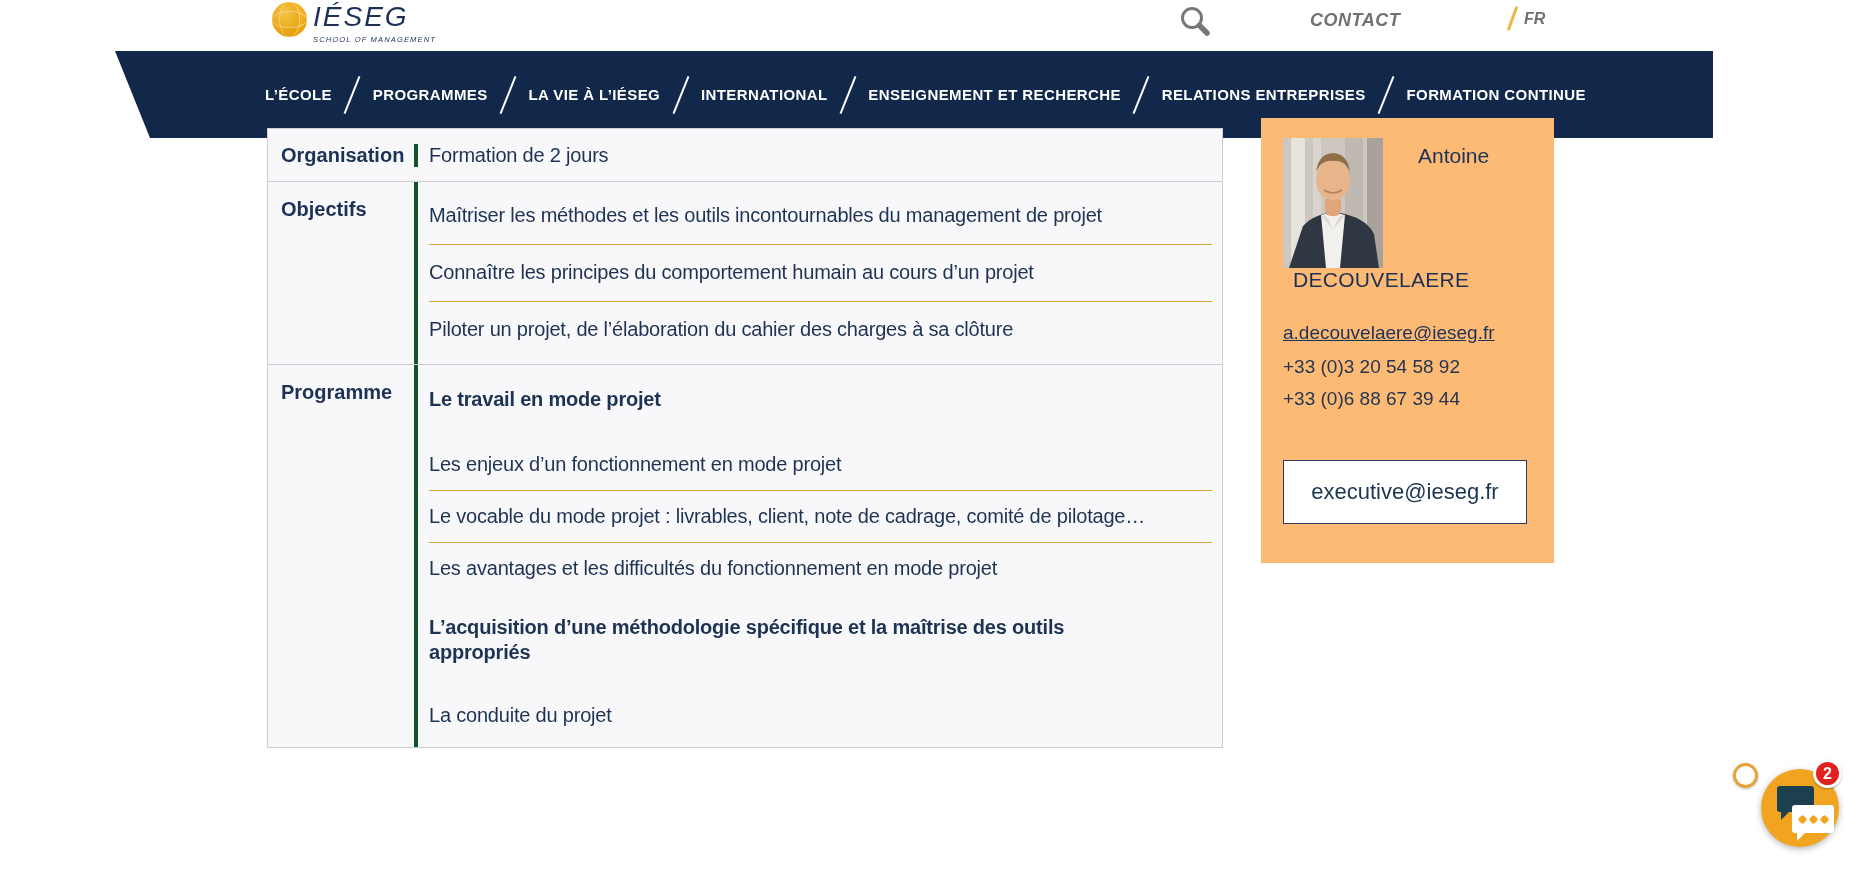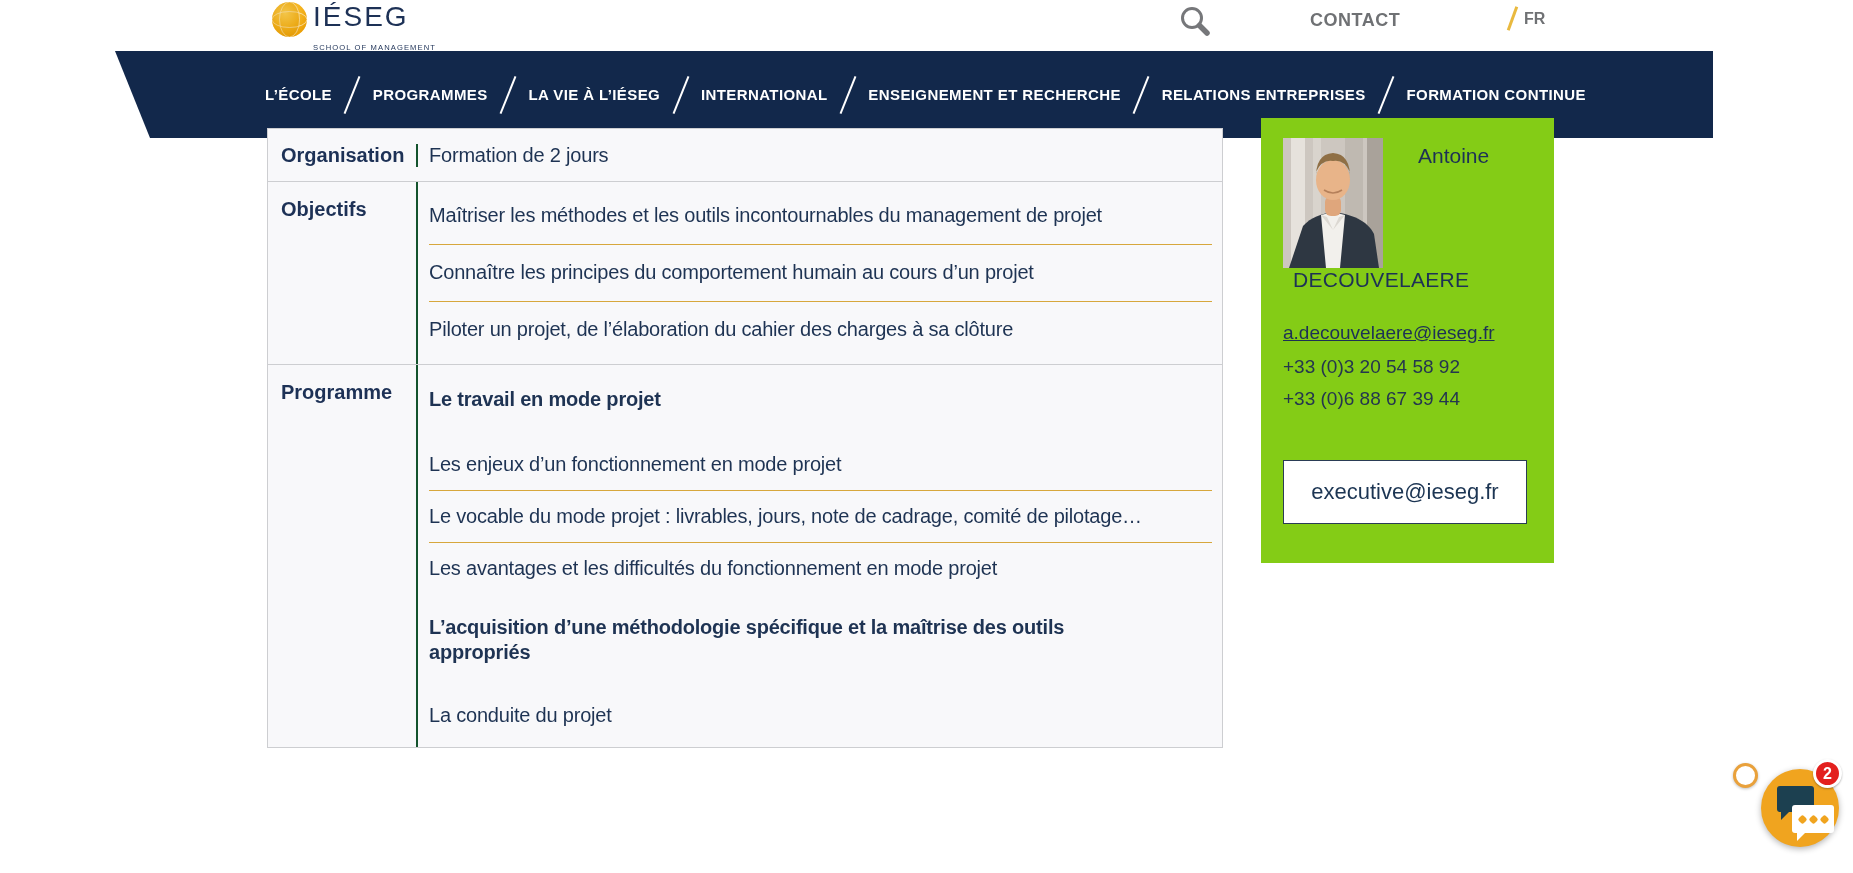--- a/index.html
+++ b/index.html
@@ -3,26 +3,26 @@
 <meta charset="utf-8">
 <style>
   html,body{margin:0;padding:0;}
   body{
     width:1853px;height:873px;overflow:hidden;position:relative;
     background:#ffffff;
     font-family:"Liberation Sans", sans-serif;
     -webkit-font-smoothing:antialiased;
   }
   
-  .site-header{position:absolute;left:0;top:0;width:1611px;height:51px;background:#ffffff;}
+  .site-header{position:absolute;left:0;top:0;width:1611px;height:51px;background:#ffffff;font-style:italic;}
   .logo{position:absolute;left:271px;top:0;display:flex;align-items:flex-start;cursor:pointer;}
   .globe{position:absolute;left:0;top:1px;}
   .logo-text{position:absolute;left:42px;top:3px;}
   .logo-title{font-size:28px;font-weight:500;letter-spacing:2px;color:#1d3156;line-height:1;}
-  .logo-sub{font-size:7.6px;letter-spacing:1.1px;color:#1d3156;margin-top:12px;white-space:nowrap;}
+  .logo-sub{font-size:7.6px;letter-spacing:1.1px;color:#1d3156;margin-top:4px;white-space:nowrap;}
   .search-btn{position:absolute;left:1176px;top:4px;width:38px;height:38px;background:none;border:none;padding:0;cursor:pointer;}
   .contact-link{position:absolute;left:1310px;top:10px;font-size:18px;font-weight:bold;letter-spacing:.5px;color:#6f7174;text-decoration:none;cursor:pointer;}
   .fr-slash{position:absolute;left:1511px;top:6px;width:3px;height:25px;background:#e9b93f;transform:rotate(20deg);}
   .fr-link{position:absolute;left:1524px;top:10px;font-size:16px;font-weight:bold;color:#6f7174;text-decoration:none;cursor:pointer;}
 
   
   .main-nav{
     position:absolute;left:115px;top:51px;width:1598px;height:87px;
     background:#12284b;
     clip-path:polygon(0 0,100% 0,100% 100%,35px 100%);
@@ -33,41 +33,41 @@
   .nav-sep{width:2px;height:40px;background:#ffffff;transform:rotate(22deg);flex:none;}
 
   
   .course-table{
     position:absolute;left:267px;top:128px;width:956px;
     border:1px solid #cdced1;background:#f8f8fa;box-sizing:border-box;
   }
   .t-row{display:grid;grid-template-columns:150px 1fr;border-bottom:1px solid #cdced1;}
   .t-row:last-child{border-bottom:none;}
   .cell-label{
-    border-right:2px solid #14532d;box-sizing:border-box;
+    border-right:4px solid #14532d;box-sizing:border-box;
     font-size:20px;font-weight:bold;color:#1d3156;
     padding:16px 8px 12px 13px;
   }
   .t-row.simple{min-height:52px;align-items:center;}
   .t-row.simple .cell-label{padding-top:0;padding-bottom:0;}
   .cell-value{
     font-size:20px;color:#1e3353;letter-spacing:-0.2px;
     padding:6px 10px 6px 11px;box-sizing:border-box;
   }
   .t-row.simple .cell-value{display:flex;align-items:center;padding-top:0;padding-bottom:0;}
   .obj-item{padding:15px 0 16px;}
   .obj-item:not(:last-child){border-bottom:1px solid #d7a73c;}
   .obj-item p,.prog-item p,.prog-heading p{margin:0;max-width:720px;line-height:1.25;}
   .prog-heading{font-weight:bold;padding:16px 0 27px;}
   .prog-heading.second{padding:21px 0 25px;}
   .prog-item{padding:13px 0 13px;}
   .gold-line{border-bottom:1px solid #d7a73c;}
 
   
-  .contact-card{position:absolute;left:1261px;top:118px;width:293px;height:445px;background:#84cc16;}
+  .contact-card{position:absolute;left:1261px;top:118px;width:293px;height:445px;background:#fdba74;}
   .advisor-photo{position:absolute;left:22px;top:20px;width:100px;height:130px;display:block;}
   .first-name{position:absolute;left:157px;top:26px;font-size:21px;color:#1d3156;}
   .last-name{position:absolute;left:32px;top:150px;font-size:21px;color:#1d3156;letter-spacing:.3px;}
   .email-link{position:absolute;left:22px;top:204px;font-size:19px;color:#1d3156;text-decoration:underline;cursor:pointer;}
   .phone1{position:absolute;left:22px;top:238px;font-size:19px;color:#24364f;}
   .phone2{position:absolute;left:22px;top:270px;font-size:19px;color:#24364f;}
   .mailbox-box{
     position:absolute;left:22px;top:342px;width:244px;height:64px;
     background:#ffffff;border:1px solid #2a3c55;box-sizing:border-box;
     display:flex;align-items:center;justify-content:center;
@@ -173,21 +173,21 @@
     <div class="t-row">
       <div class="cell-label">Programme</div>
       <div class="cell-value">
         <div class="prog-heading">
             <p>Le travail en mode projet</p>
           </div>
         <div class="prog-item gold-line">
             <p>Les enjeux d’un fonctionnement en mode projet</p>
           </div>
         <div class="prog-item gold-line">
-            <p>Le vocable du mode projet : livrables, jours, note de cadrage, comité de pilotage…</p>
+            <p>Le vocable du mode projet : livrables, client, note de cadrage, comité de pilotage…</p>
           </div>
         <div class="prog-item">
             <p>Les avantages et les difficultés du fonctionnement en mode projet</p>
           </div>
         <div class="prog-heading second">
             <p>L’acquisition d’une méthodologie spécifique et la maîtrise des outils appropriés</p>
           </div>
         <div class="prog-item">
             <p>La conduite du projet</p>
           </div>

